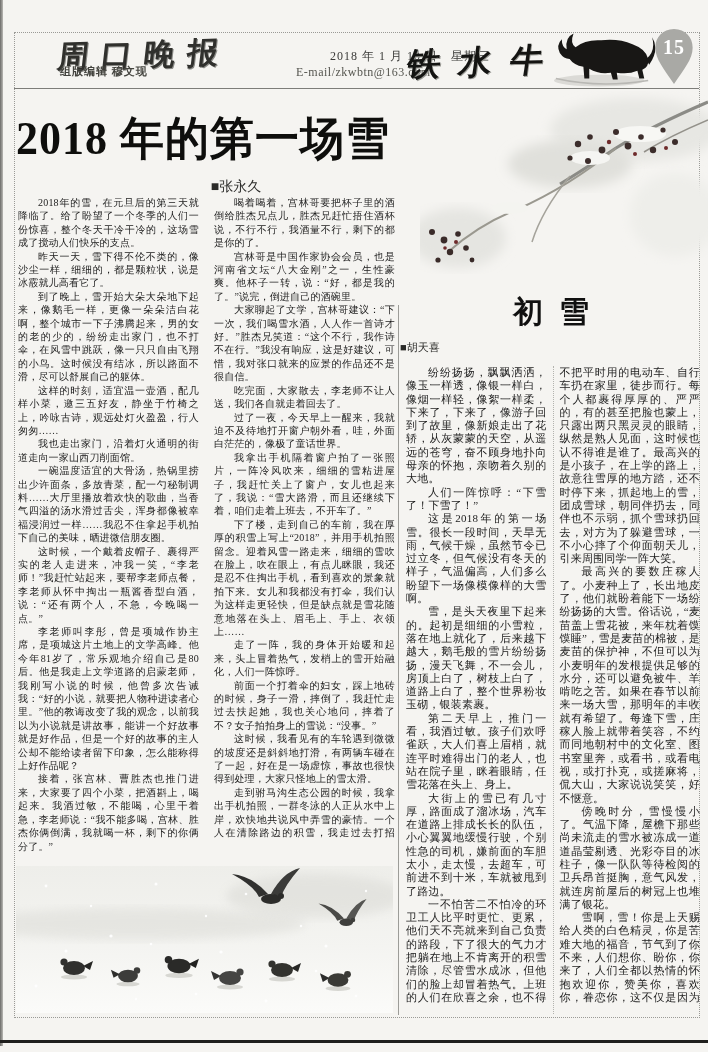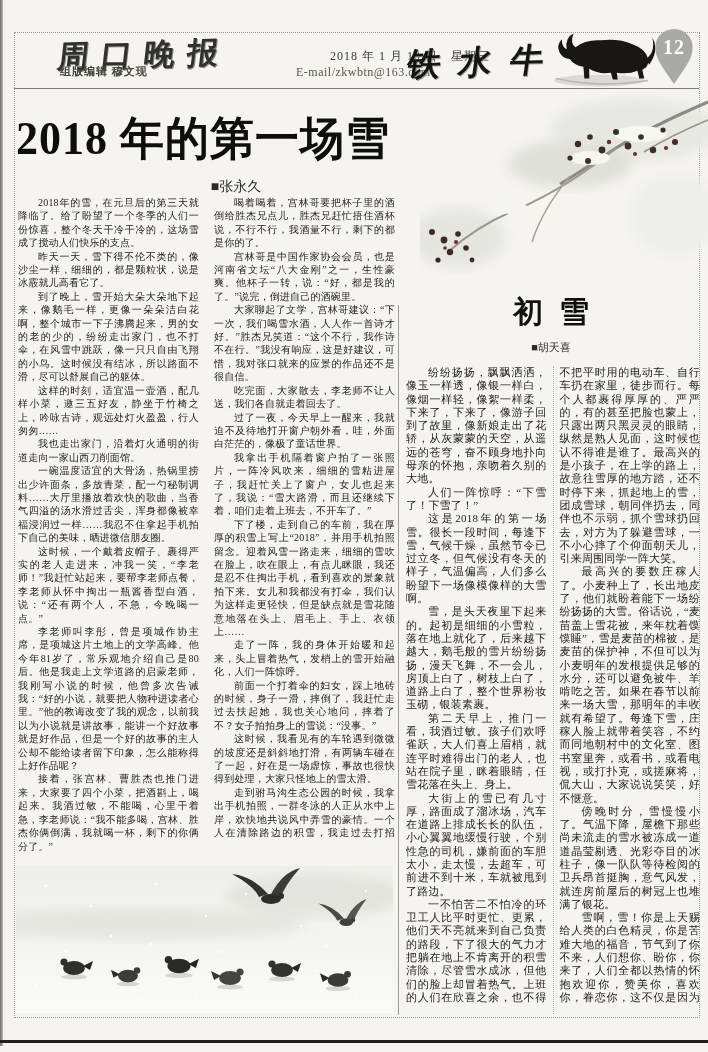--- a/index.html
+++ b/index.html
@@ -53,21 +53,21 @@
     column-count:2;column-gap:15px;column-fill:auto;
   }
   .photo{left:16px;top:866px;width:377px;height:147px;}
 
   
   .plum{left:420px;top:90px;width:288px;height:212px;}
   .side-title{
     left:400px;top:292px;width:302px;margin:0;text-align:center;
     font-size:30px;font-weight:bold;color:#101010;letter-spacing:16px;padding-left:16px;box-sizing:border-box;
   }
-  .side-byline{left:400px;top:340px;width:302px;text-align:center;font-size:11px;color:#2b2b29;}
+  .side-byline{left:400px;top:340px;width:302px;font-size:11px;color:#2b2b29;}
   .side-cols{
     left:406px;top:366px;width:294px;height:648px;overflow:hidden;
     font-size:11px;line-height:13.3px;letter-spacing:.2px;
     column-count:2;column-gap:13px;column-fill:auto;
     column-rule:1px dotted #b3b3ae;
   }
 </style>
 </head>
 <body>
 
@@ -87,21 +87,21 @@
     <path d="M10 30 Q6 22 12 16 Q12 24 17 26 Q15 14 24 10 Q20 20 26 24 Q36 16 52 17 Q70 15 84 21 Q98 26 100 36 Q101 44 94 47 L96 56 L91 56 L89 48 Q80 52 68 50 L69 57 L64 57 L62 50 Q50 52 40 46 L40 56 L35 56 L34 44 Q24 42 20 36 Q14 36 10 30 Z" fill="#181715"></path>
     <path d="M98 36 Q108 28 104 14 Q112 26 101 42 Z" fill="#181715"></path>
   </svg>
 </div>
 
 <div class="abs badge-wrap">
   <svg width="42" height="58" viewBox="0 0 40 56">
     <path d="M20 1 C31 1 38 9 38 19 C38 30 30 39 20 54 C10 39 2 30 2 19 C2 9 9 1 20 1 Z" fill="#a9a9a5"></path>
   </svg>
 </div>
-<div class="abs badge-num">12</div>
+<div class="abs badge-num">15</div>
 
 <div class="abs header-rule"></div>
 
 <h1 class="abs main-title">2018 年的第一场雪</h1>
 <div class="abs main-byline">■张永久</div>
 <div class="abs body-cols main-cols">
     <p>2018年的雪，在元旦后的第三天就降临了。给了盼望了一个冬季的人们一份惊喜，整个冬天干冷干冷的，这场雪成了搅动人们快乐的支点。</p>
     <p>昨天一天，雪下得不伦不类的，像沙尘一样，细细的，都是颗粒状，说是冰霰就儿高看它了。</p>
     <p>到了晚上，雪开始大朵大朵地下起来，像鹅毛一样，更像一朵朵洁白花啊，整个城市一下子沸腾起来，男的女的老的少的，纷纷走出家门，也不打伞，在风雪中跳跃，像一只只自由飞翔的小鸟。这时候没有结冰，所以路面不滑，尽可以舒展自己的躯体。</p>
     <p>这样的时刻，适宜温一壶酒，配几样小菜，邀三五好友，静坐于竹椅之上，吟咏古诗，观远处灯火盈盈，行人匆匆……</p>
@@ -267,21 +267,21 @@
         <circle cx="25" cy="158" r="1.8"></circle>
       </g>
   </svg>
 </div>
 
 <h2 class="abs side-title">初雪</h2>
 <div class="abs side-byline">■胡天喜</div>
 <div class="abs body-cols side-cols">
     <p>纷纷扬扬，飘飘洒洒，像玉一样透，像银一样白，像烟一样轻，像絮一样柔，下来了，下来了，像游子回到了故里，像新娘走出了花轿，从灰蒙蒙的天空，从遥远的苍穹，奋不顾身地扑向母亲的怀抱，亲吻着久别的大地。</p>
     <p>人们一阵惊呼：“下雪了！下雪了！”</p>
-    <p>这是2018年的第一场雪。很长一段时间，每逢下雪，气候干燥，虽然节令已过立冬，但气候没有冬天的样子，气温偏高，人们多么盼望下一场像模像样的大雪啊。</p>
+    <p>这是2018年的第一场雪。很长一段时间，天旱无雨，气候干燥，虽然节令已过立冬，但气候没有冬天的样子，气温偏高，人们多么盼望下一场像模像样的大雪啊。</p>
     <p>雪，是头天夜里下起来的。起初是细细的小雪粒，落在地上就化了，后来越下越大，鹅毛般的雪片纷纷扬扬，漫天飞舞，不一会儿，房顶上白了，树枝上白了，道路上白了，整个世界粉妆玉砌，银装素裹。</p>
     <p>第二天早上，推门一看，我酒过敏。孩子们欢呼雀跃，大人们喜上眉梢，就连平时难得出门的老人，也站在院子里，眯着眼睛，任雪花落在头上、身上。</p>
     <p>大街上的雪已有几寸厚，路面成了溜冰场，汽车在道路上排成长长的队伍，小心翼翼地缓慢行驶，个别性急的司机，嫌前面的车胆太小，走太慢，去超车，可前进不到十米，车就被甩到了路边。</p>
     <p>一不怕苦二不怕冷的环卫工人比平时更忙、更累，他们天不亮就来到自己负责的路段，下了很大的气力才把躺在地上不肯离开的积雪清除，尽管雪水成冰，但他们的脸上却冒着热气。上班的人们在欣喜之余，也不得不把平时用的电动车、自行车扔在家里，徒步而行。每个人都裹得厚厚的、严严的，有的甚至把脸也蒙上，只露出两只黑灵灵的眼睛，纵然是熟人见面，这时候也认不得谁是谁了。最高兴的是小孩子，在上学的路上，故意往雪厚的地方踏，还不时停下来，抓起地上的雪，团成雪球，朝同伴扔去，同伴也不示弱，抓个雪球扔回去，对方为了躲避雪球，一不小心摔了个仰面朝天儿，引来周围同学一阵大笑。</p>
     <p>最高兴的要数庄稼人了。小麦种上了，长出地皮了，他们就盼着能下一场纷纷扬扬的大雪。俗话说，“麦苗盖上雪花被，来年枕着馍馍睡”，雪是麦苗的棉被，是麦苗的保护神，不但可以为小麦明年的发根提供足够的水分，还可以避免被牛、羊啃吃之苦。如果在春节以前来一场大雪，那明年的丰收就有希望了。每逢下雪，庄稼人脸上就带着笑容，不约而同地朝村中的文化室、图书室里奔，或看书，或看电视，或打扑克，或搓麻将，侃大山，大家说说笑笑，好不惬意。</p>
     <p>傍晚时分，雪慢慢小了。气温下降，屋檐下那些尚未流走的雪水被冻成一道道晶莹剔透、光彩夺目的冰柱子，像一队队等待检阅的卫兵昂首挺胸，意气风发，就连房前屋后的树冠上也堆满了银花。</p>
     <p>雪啊，雪！你是上天赐给人类的白色精灵，你是苦难大地的福音，节气到了你不来，人们想你、盼你，你来了，人们全都以热情的怀抱欢迎你，赞美你，喜欢你，眷恋你，这不仅是因为你的洁白和晶莹剔透，更是因为你的那种舍己为人的品质和无私奉献的精神。如果地球上的人人都像你一样坦坦荡荡、洁白无瑕，人世间不就没有那么多的恩恩怨怨、尔虞我诈了吗？</p>
   </div>
 
 <div class="abs bottom-line"></div>

